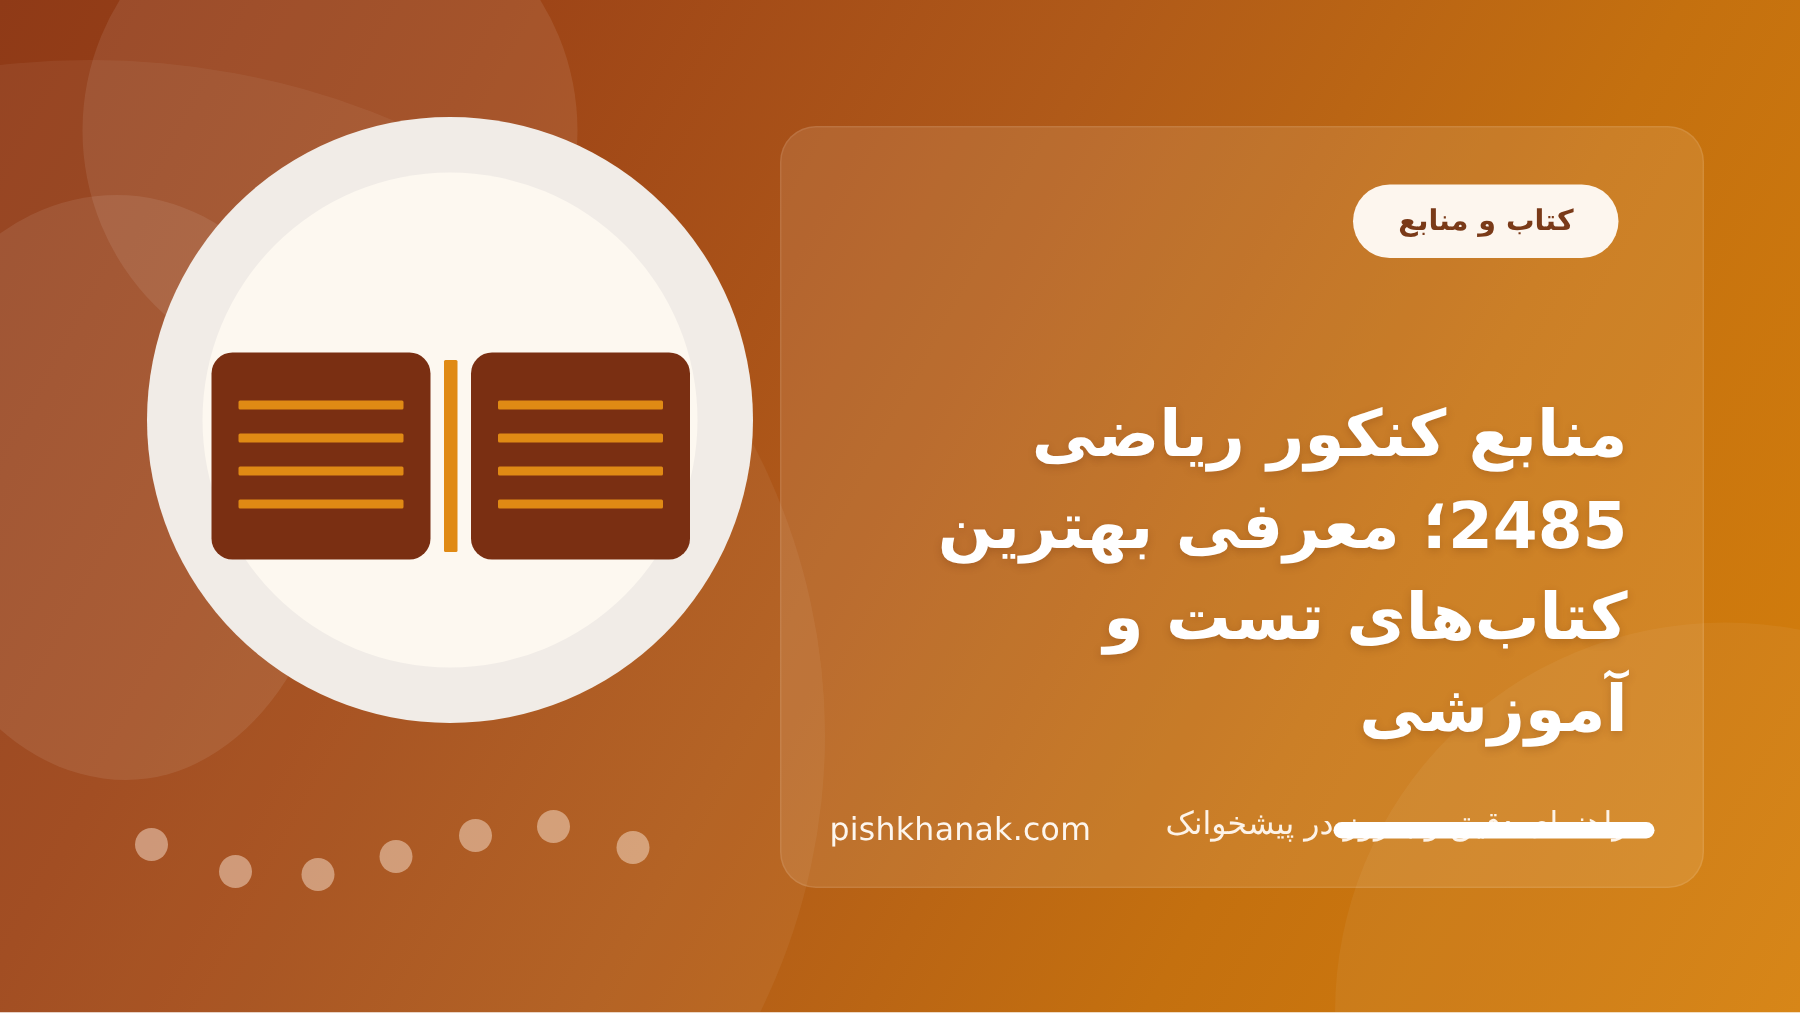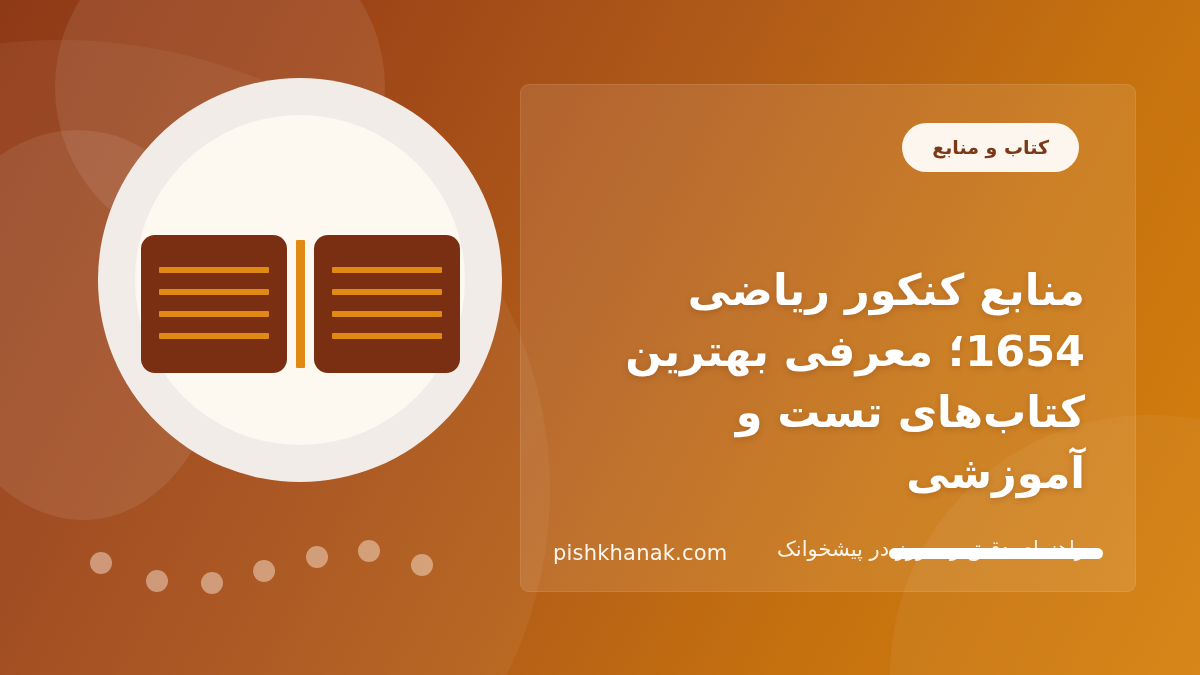--- a/index.html
+++ b/index.html
@@ -124,21 +124,21 @@
     background: rgba(255, 238, 222, 0.46);
   }
 
   
   .card {
     position: absolute;
     left: 520px;
     top: 84px;
     width: 616px;
     height: 508px;
-    border-radius: 9px;
+    border-radius: 24px;
     background: rgba(255, 236, 214, 0.12);
     border: 1px solid rgba(255, 240, 225, 0.10);
     padding: 38px 44px 0 44px;
   }
 
   .badge {
     display: inline-block;
     background: #fdf6ee;
     color: #7a3a18;
     font-size: 19px;
@@ -232,21 +232,21 @@
       <span class="dot" style="left: 173px; top: 20px;"></span>
       <span class="dot" style="left: 226px; top: 6px;"></span>
       <span class="dot" style="left: 278px; top: 0px;"></span>
       <span class="dot" style="left: 331px; top: 14px;"></span>
     </div>
 
   <div class="card">
 
     <div class="badge">کتاب و منابع</div>
 
-    <h1 class="headline">منابع کنکور ریاضی 1654؛ معرفی بهترین کتاب‌های تست و آموزشی</h1>
+    <h1 class="headline">منابع کنکور ریاضی 2485؛ معرفی بهترین کتاب‌های تست و آموزشی</h1>
 
     <p class="subtitle">راهنمای دقیق و به‌روز در پیشخوانک</p>
 
     <div class="card-footer">
       <span class="site">pishkhanak.com</span>
       <span class="progress-bar"></span>
     </div>
   </div>
 
 </div>

